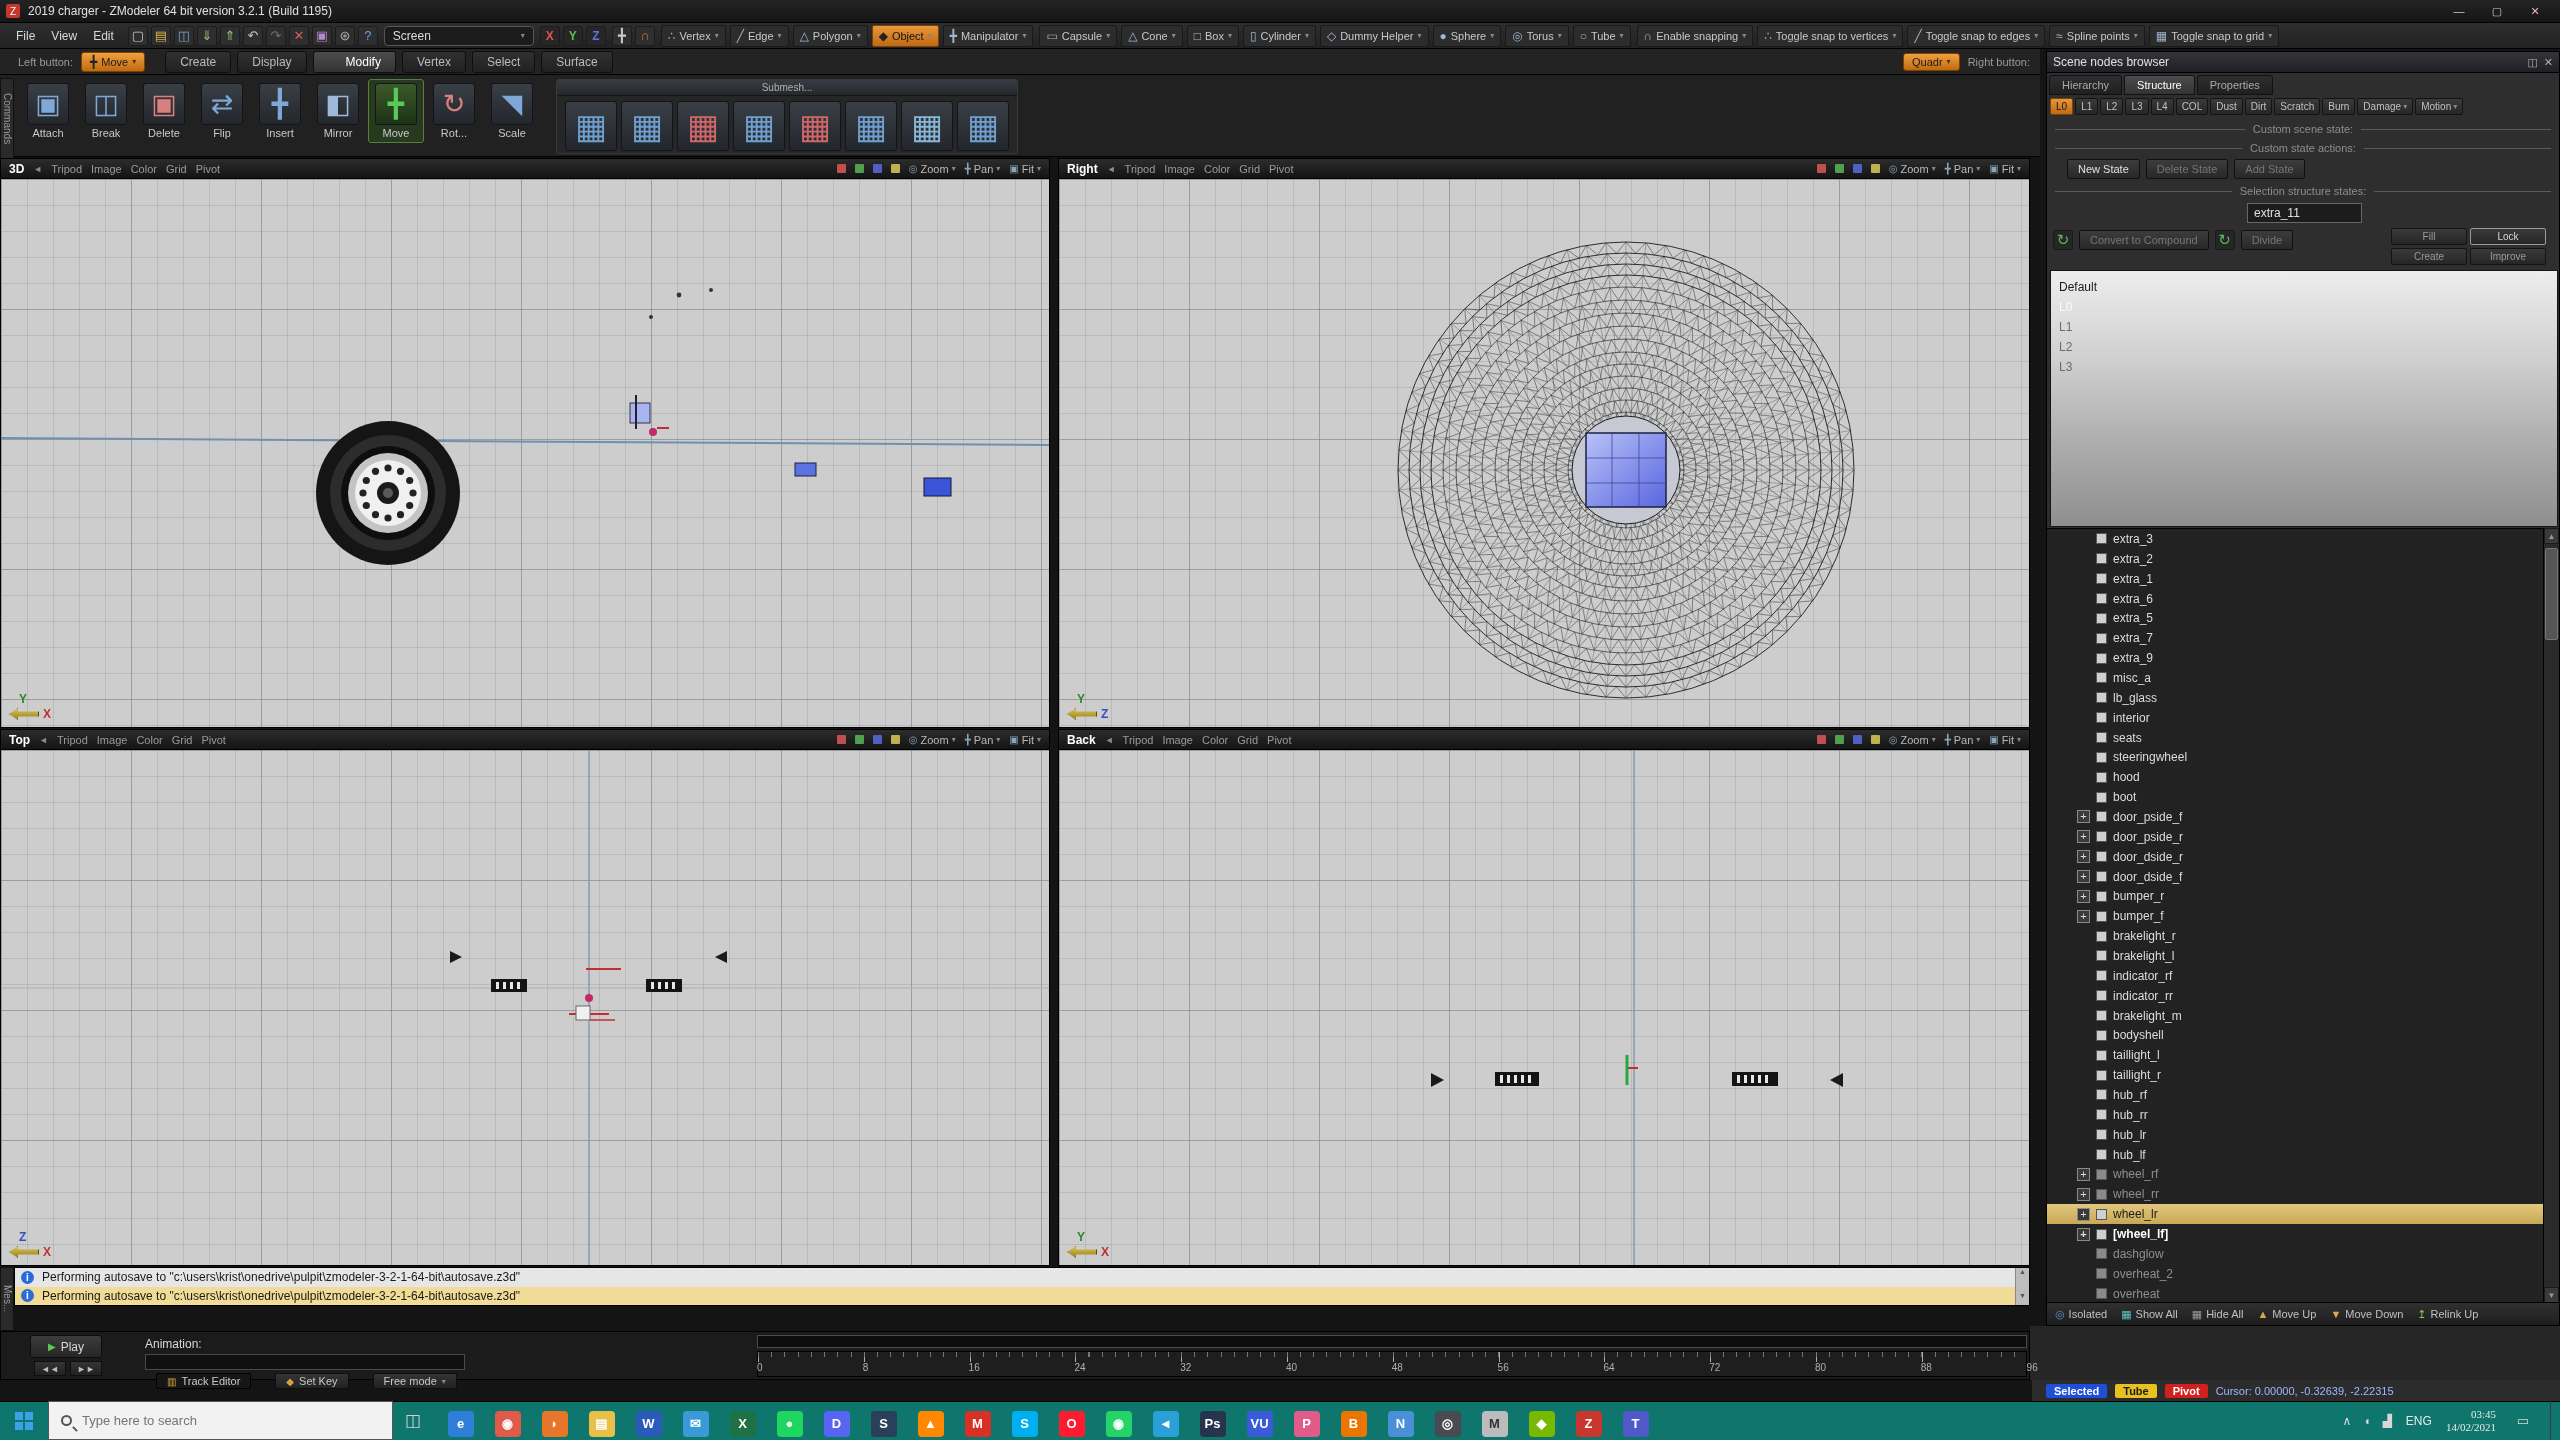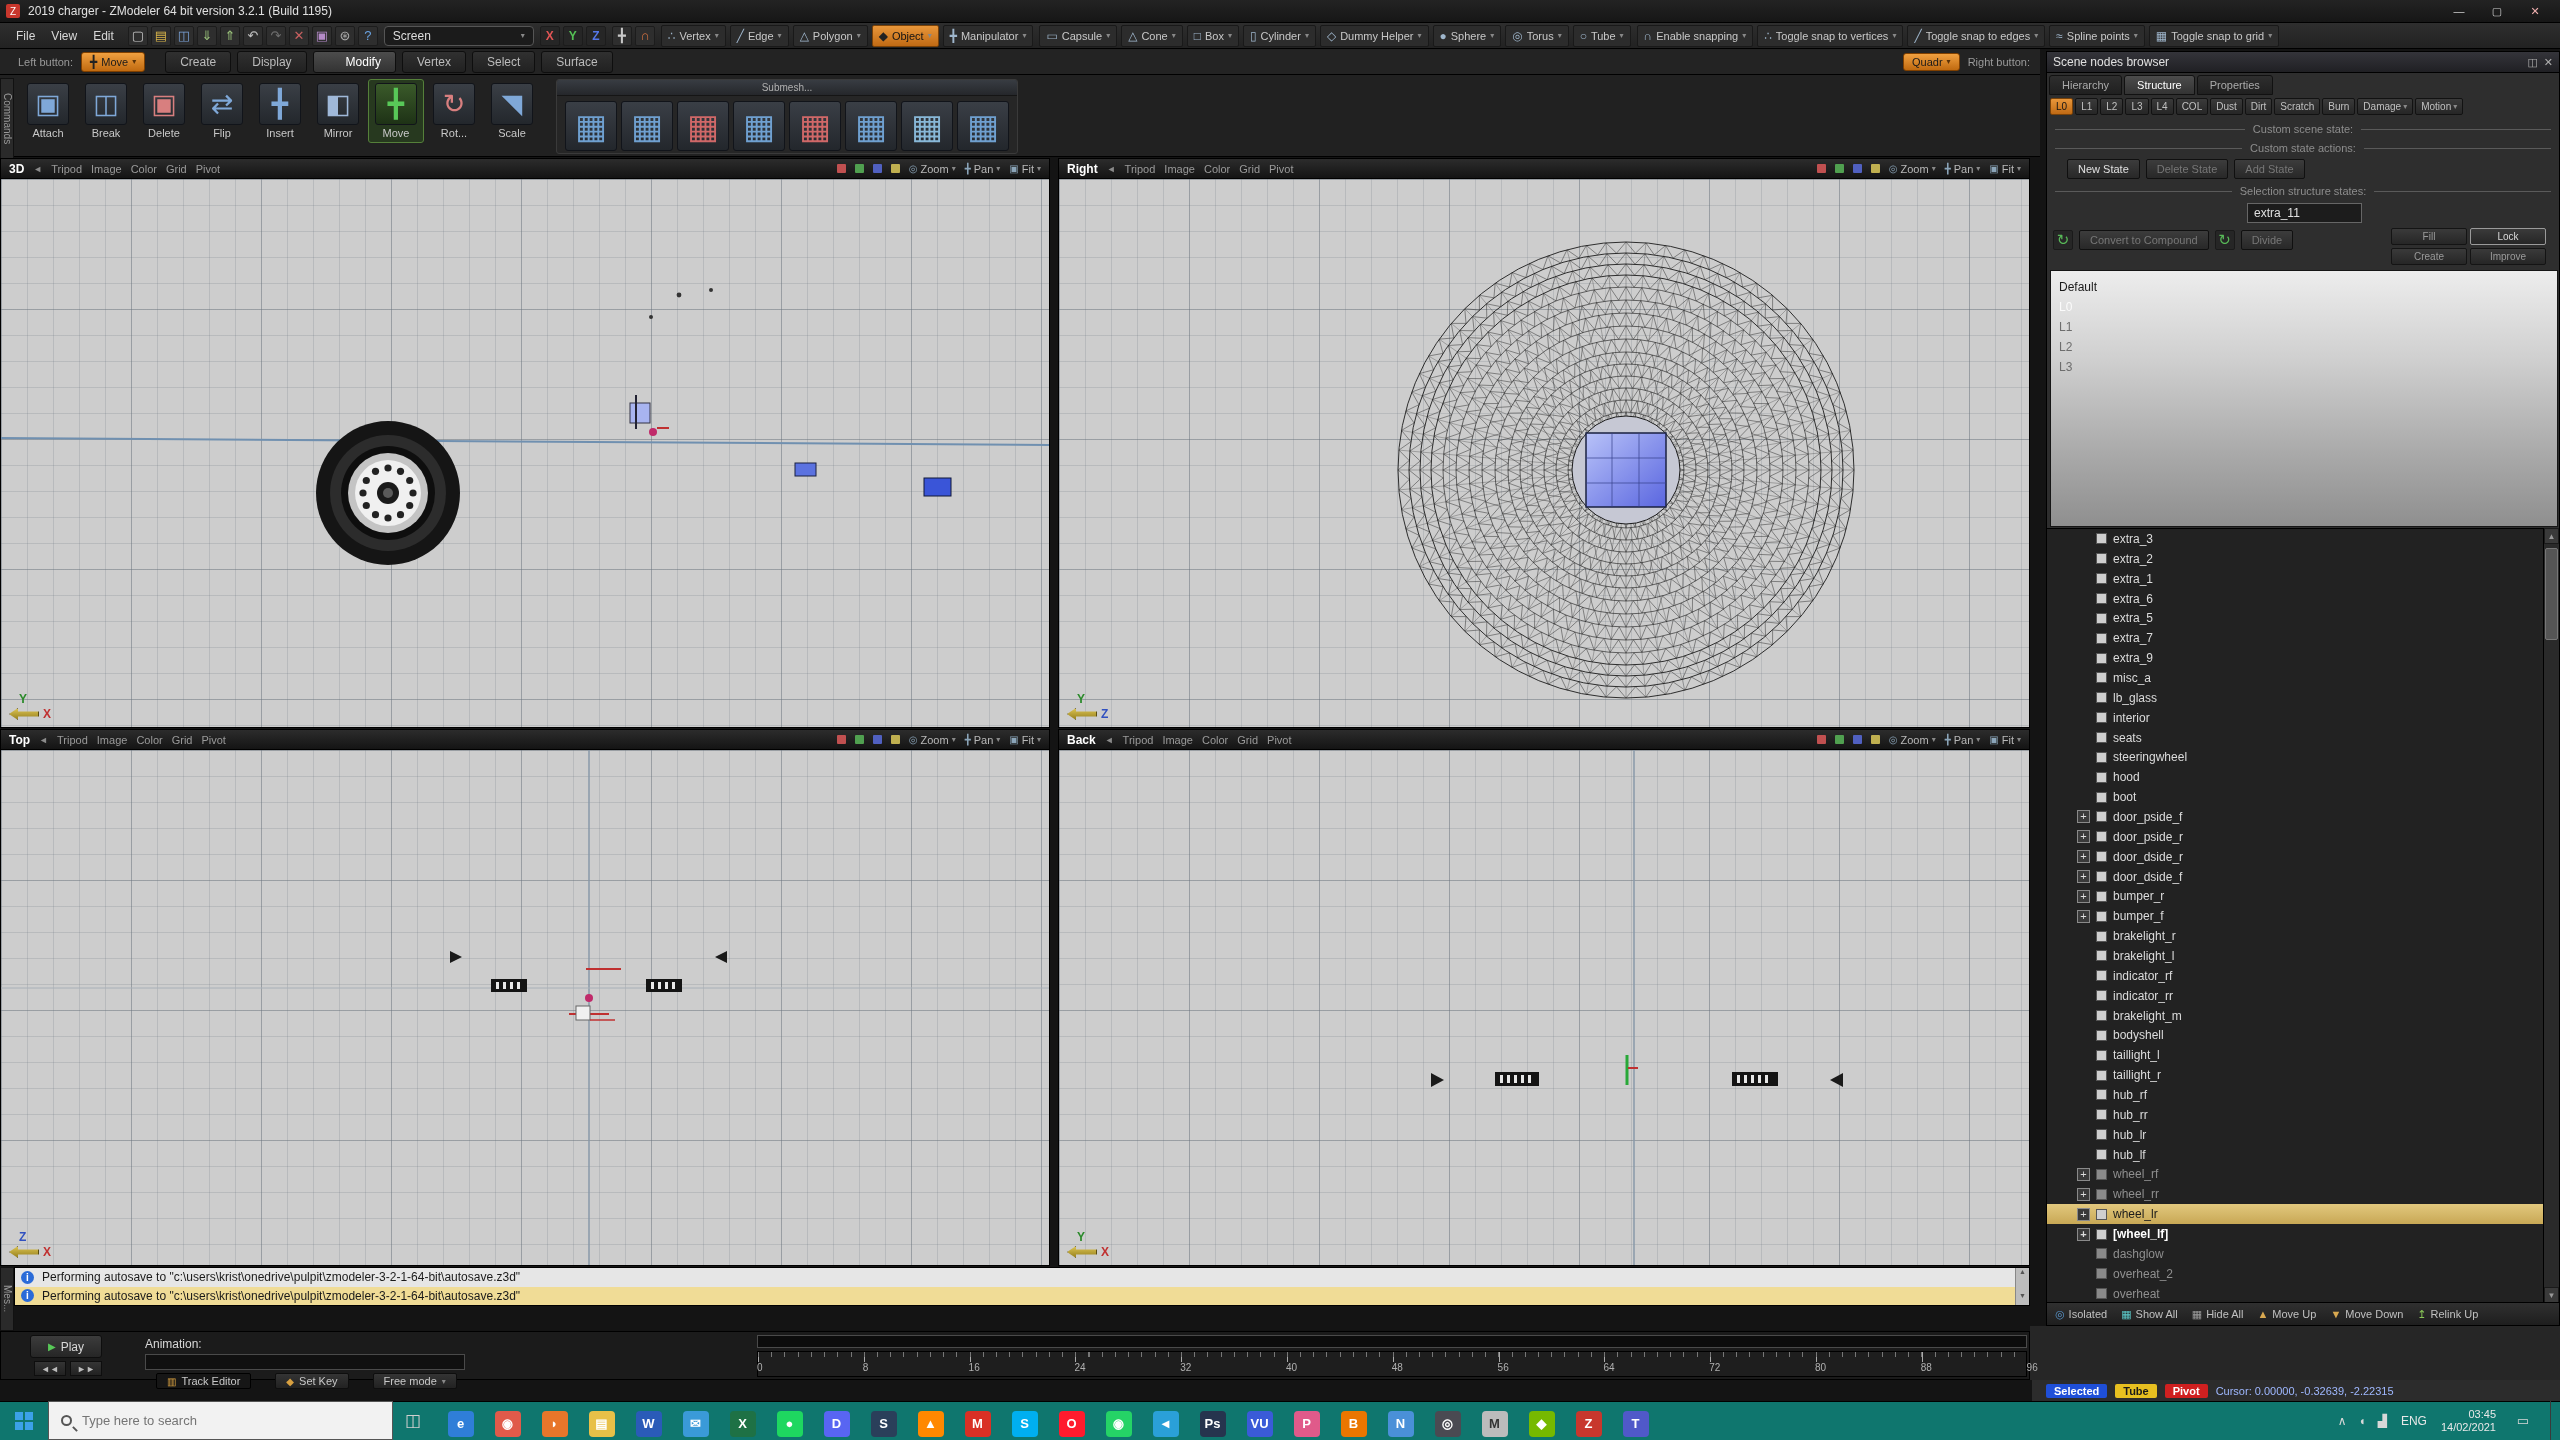--- a/index.html
+++ b/index.html
@@ -168,21 +168,21 @@
   .mag::after { content:''; position:absolute; width:6px; height:2px; background:#555; transform:rotate(45deg); left:9px; top:11px; }
   .search-box input { border:none; outline:none; background:transparent; font-size:13px; color:#333; width:270px; font-family:"Liberation Sans",sans-serif; }
   .taskview { width:40px; height:39px; display:flex; align-items:center; justify-content:center; color:#cfcfcf; font-size:17px; }
   #taskbar-apps { display:flex; align-items:center; gap:20px; margin-left:14px; }
   .tb-app { width:27px; height:33px; display:flex; align-items:center; justify-content:center; position:relative; }
   .tb-glyph { width:26px; height:26px; border-radius:4px; color:#fff; font-size:13px; font-weight:bold; display:flex; align-items:center; justify-content:center; }
   .tb-app.tb-active::after { content:''; position:absolute; left:2px; right:2px; bottom:-3px; height:3px; background:#76b9ed; }
   .tray { margin-left:auto; display:flex; align-items:center; gap:14px; padding-right:4px; }
   .tray-ico { color:#d8d8d8; font-size:12px; }
   .tray-lang { color:#e8e8e8; font-size:12px; }
-  .tray-clock { text-align:right; color:#e8e8e8; font-size:11px; line-height:13px; }
+  .tray-clock { text-align:right; color:#e8e8e8; font-size:11px; line-height:13px;font-family:Liberation Serif, serif; }
   .notif { width:26px; height:26px; display:flex; align-items:center; justify-content:center; color:#d8d8d8; font-size:13px; }
   .desk-sliver { width:6px; height:39px; border-left:1px solid #3a3a3a; }
 </style>
 </head>
 <body>
 
 <div class="screen">
 
   <div class="titlebar">
     <span class="app-ico">Z</span>

